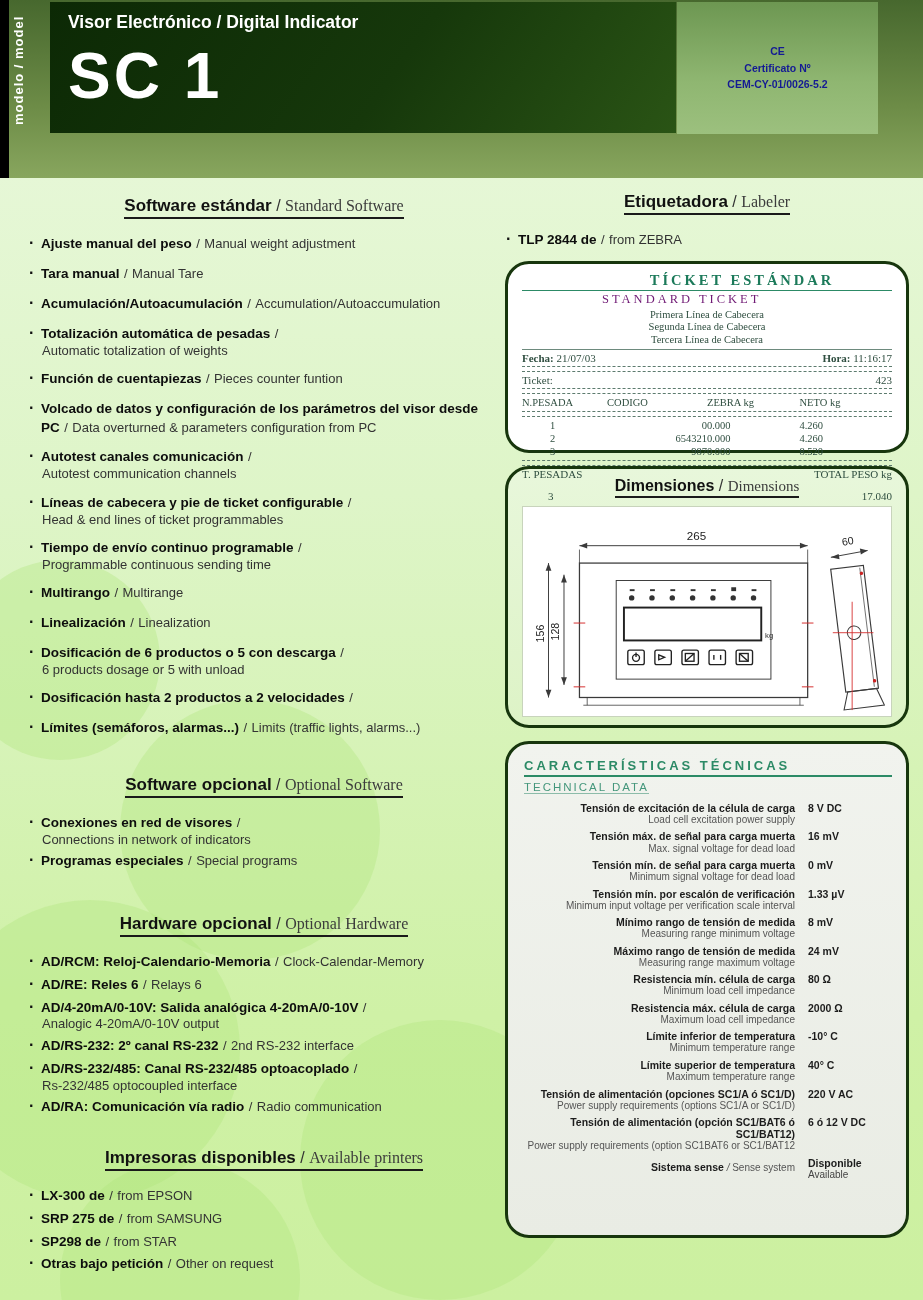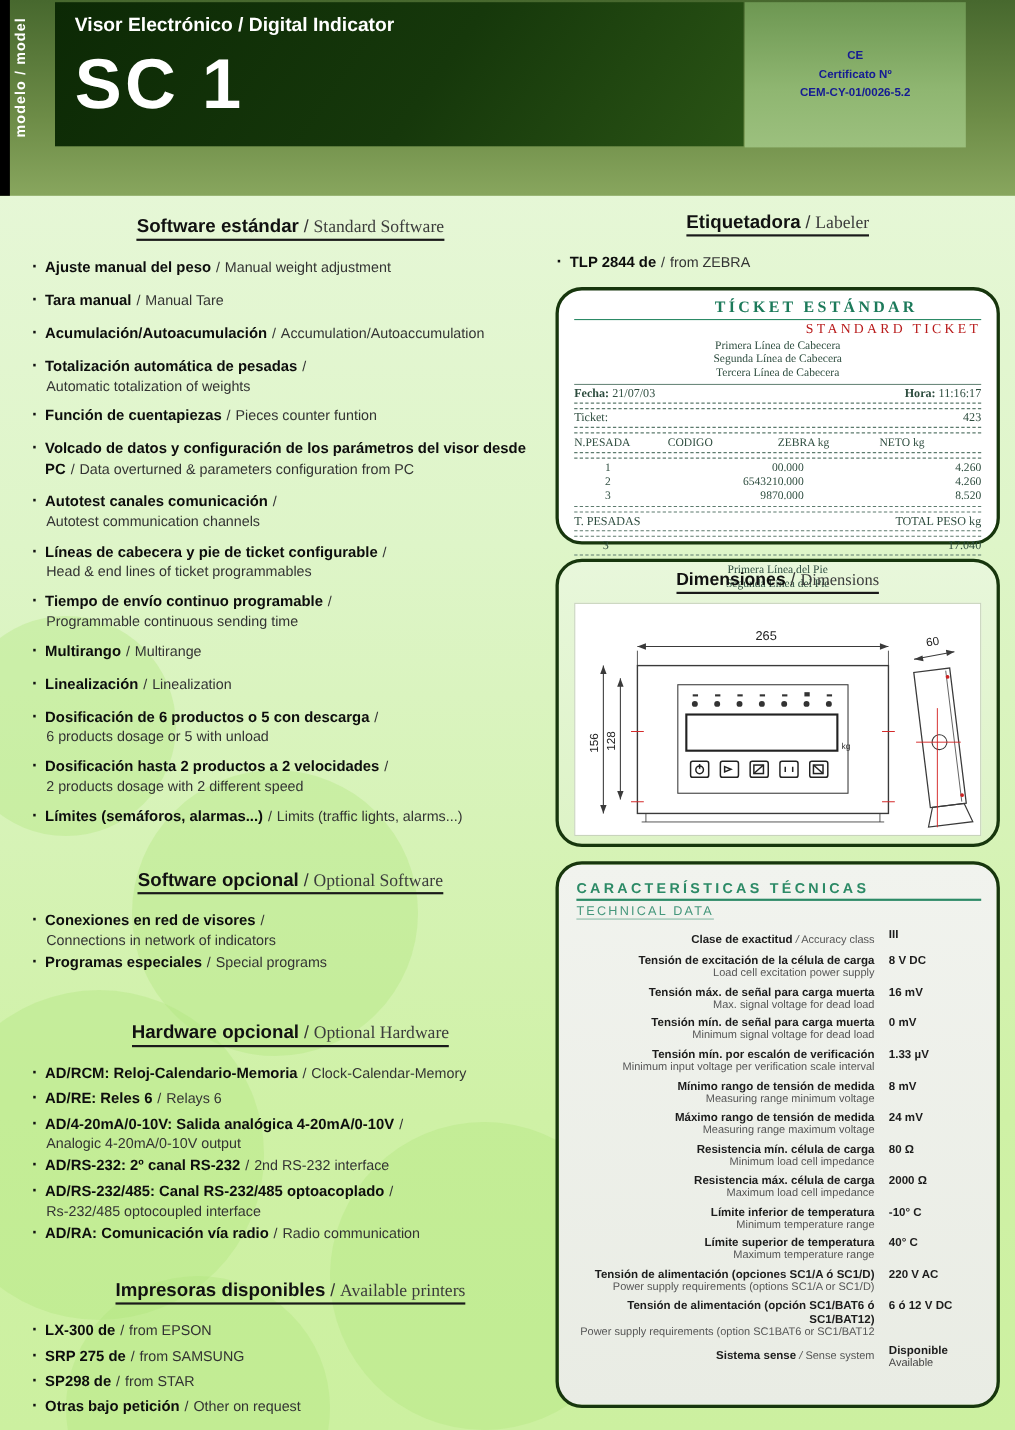--- a/index.html
+++ b/index.html
@@ -45,34 +45,34 @@
   .item .en{font-size:13px;color:#333;}
   .item.stack .en{display:block;margin-left:1px;}
   .sect{margin-top:0;}
   .mt-opt{margin-top:38px;}
   .mt-hw{margin-top:44px;}
   .mt-pr{margin-top:32px;}
   
   .box{width:404px;box-sizing:border-box;border:3px solid #17360d;border-radius:24px;background:#fff;}
   
   .ticket{margin-top:12px;padding:8px 14px 6px 14px;font-family:"Liberation Serif",serif;
-          color:#2e4d3f;height:234px;}
+          color:#2e4d3f;height:192px;}
   .tk-title{font-weight:bold;font-size:14.5px;letter-spacing:3px;color:#1c7a5a;
             text-align:center;padding-left:70px;}
   .tk-rule{border-bottom:1.5px solid #2c8a66;margin:1px 0 1px 0;}
-  .tk-sub{font-size:12.5px;letter-spacing:3px;color:#b91c1c;text-align:right;padding-left:80px;}
+  .tk-sub{font-size:12.5px;letter-spacing:3px;color:#701a75;text-align:left;padding-left:80px;}
   .tk-head{ text-align:center;font-size:10.5px;line-height:1.2;margin-top:2px;}
   .tk-row{display:flex;justify-content:space-between;font-size:11px;margin:1px 0;}
   .solidline{border-top:1px solid #6d8a7d;margin:2px 0;}
   .dash{height:4px;border-top:1.6px dashed #5d7b6e;border-bottom:1.6px dashed #5d7b6e;margin:2px 0;}
   .t-grid{display:grid;grid-template-columns:23% 27% 25% 25%;font-size:10.5px;line-height:1.25;}
   .t-grid .c0{text-align:left;padding-left:4px;}
   .t-grid .c1{text-align:right;}
   .t-grid .c2{text-align:left;}
-  .t-grid .c3{text-align:right;}
+  .t-grid .c3{}
   .t-grid.vals .c0{padding-left:28px;}
   .tk-foot{text-align:center;font-size:10.5px;line-height:1.25;margin:2px 0;}
   
   .dims{margin-top:13px;background:linear-gradient(180deg,#e8f7db,#ddf3c6);padding:8px 12px 12px 12px;height:262px;}
   .dims .h2{margin-bottom:8px;}
   .dims .h2 .h-es{font-size:16px;}
   .dims .h2 .h-en{font-size:15px;text-align:center;}
   .drawwrap{background:#fff;border:1px solid #c8d4bc;margin:0 2px;}
   
   .tech{margin-top:13px;background:linear-gradient(180deg,#f1f3ee 0%,#e9ece4 100%);
@@ -211,21 +211,20 @@
             <span class="bullet">·</span>
             <span class="es">Dosificación de 6 productos o 5 con descarga</span>
             <span class="sep">/</span>
             <span class="en">6 products dosage or 5 with unload</span>
           </div>
 
           <div class="item stack">
             <span class="bullet">·</span>
             <span class="es">Dosificación hasta 2 productos a 2 velocidades</span>
             <span class="sep">/</span>
-            <span class="en">2 products dosage with 2 different speed</span>
           </div>
 
           <div class="item">
             <span class="bullet">·</span>
             <span class="es">Límites (semáforos, alarmas...)</span>
             <span class="sep">/</span>
             <span class="en">Limits (traffic lights, alarms...)</span>
           </div>
         </div>
     </div>
@@ -529,29 +528,20 @@
           <text x="324" y="40" font-size="11" fill="#222" transform="rotate(-9 324 40)" font-family="Liberation Sans, sans-serif">60</text>
         </svg>
       </div>
     </div>
 
     <div class="box tech">
       <div class="tech-title">CARACTERÍSTICAS TÉCNICAS</div>
       <div class="tech-sub">TECHNICAL DATA</div>
       <div>
 
-          <div class="trow inline">
-            <div class="names">
-              <span class="tes">Clase de exactitud</span><span class="tsep"> <i>/</i> </span><span class="ten">Accuracy class</span>
-            </div>
-            <div class="tval">
-              <span class="v1">III</span>
-
-            </div>
-          </div>
 
 
           <div class="trow">
             <div class="names">
               <span class="tes">Tensión de excitación de la célula de carga</span>
               <span class="ten">Load cell excitation power supply</span>
             </div>
             <div class="tval">
               <span class="v1">8 V DC</span>
 

